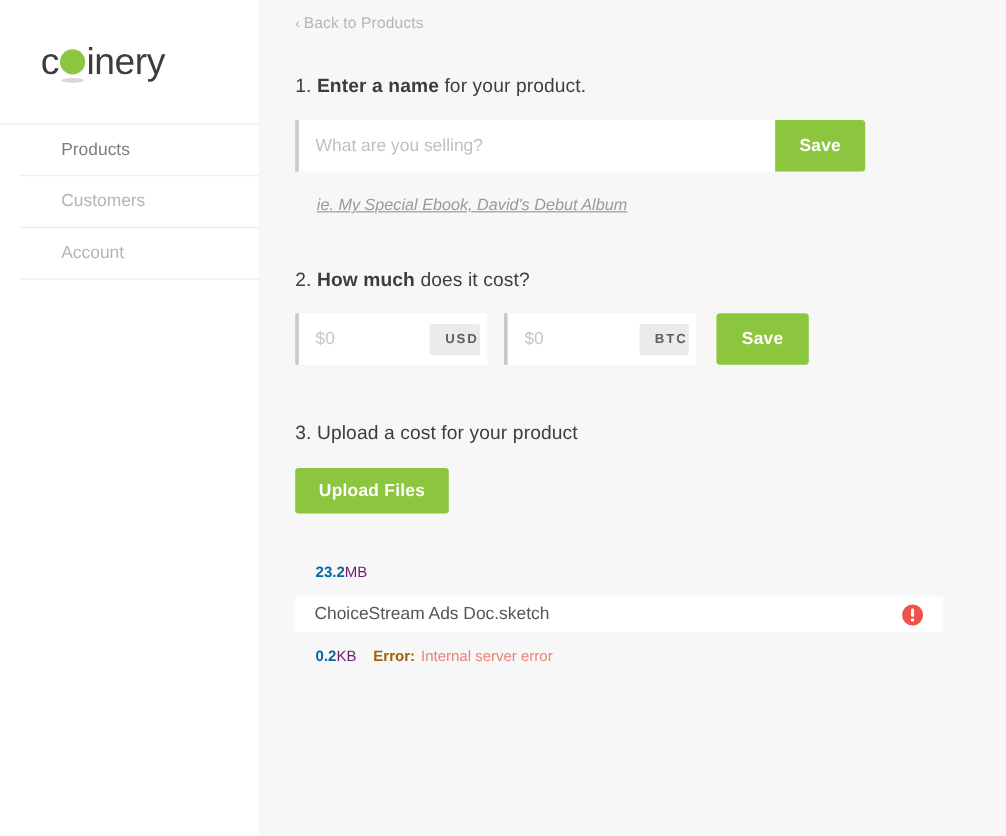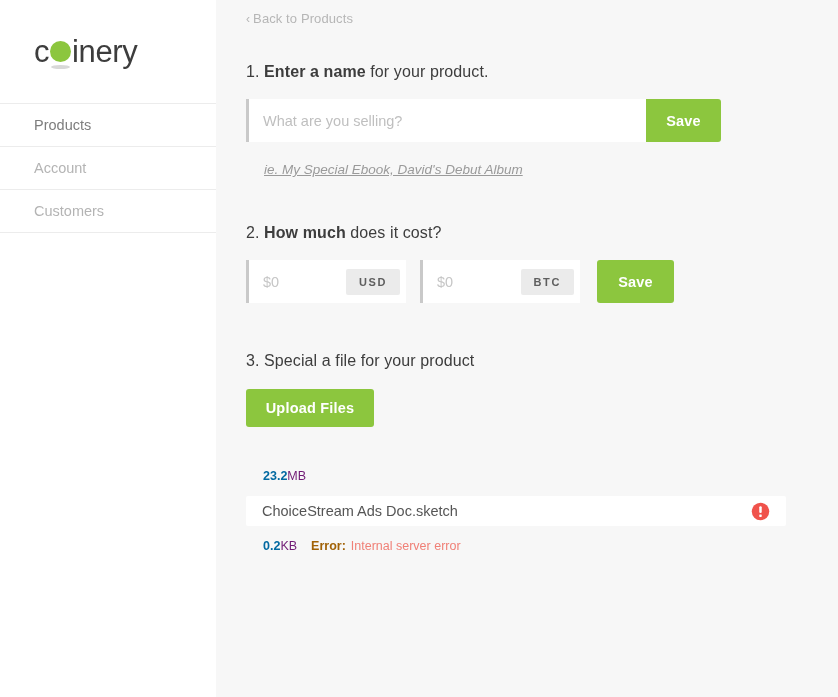--- a/index.html
+++ b/index.html
@@ -69,21 +69,21 @@
   .logo-dot .shadow {
     position: absolute;
     left: 1px;
     top: 24px;
     width: 19px;
     height: 4px;
     border-radius: 50%;
     background: #d8d8d8;
   }
 
-  .nav { border-top: 1px solid #ececec; }
+  .nav { border-top: 1px solid #ececec; padding-left: 17px; }
   .nav-item {
     display: block;
     height: 43px;
     line-height: 43px;
     padding-left: 34px;
     font-size: 14.5px;
     color: #b4b4b4;
     border-bottom: 1px solid #ececec;
     text-decoration: none;
     cursor: pointer;
@@ -206,21 +206,21 @@
     padding: 0 14px;
   }
   .price-field input::placeholder { color: #c6c6c6; }
   .unit {
     flex: 0 0 auto;
     background: #ebebeb;
     color: #5e5e5e;
     font-size: 11px;
     font-weight: 700;
     letter-spacing: 1.6px;
-    padding: 7px 13px 7px 13px;
+    padding: 7px 1px 7px 13px;
     margin-right: 6px;
     border-radius: 2px;
   }
   .price-gap { width: 14px; }
   .price-row .btn-green {
     width: 77px;
     height: 43px;
     margin-left: 17px;
     border-radius: 3px;
   }
@@ -292,22 +292,22 @@
           <span class="logo-dot">
             <span class="ball"></span>
             <span class="shadow"></span>
           </span>
           <span class="part">inery</span>
       </span>
     </div>
 
     <nav class="nav">
       <a class="nav-item active" href="#">Products</a>
+      <a class="nav-item" href="#">Customers</a>
       <a class="nav-item" href="#">Account</a>
-      <a class="nav-item" href="#">Customers</a>
     </nav>
 
   </aside>
 
   <main class="main">
 
     <a class="back-link" href="#">
       <span class="chev">‹</span><span>Back to Products</span>
     </a>
 
@@ -347,21 +347,21 @@
         <input type="text" placeholder="$0" style="">
         <span class="unit">BTC</span>
       </div>
 
       <button class="btn-green">Save</button>
     </div>
 
     
     <h2 class="step-title s3-title">
       <span>3.</span>
-      <span>Special a file for your product</span>
+      <span>Upload a cost for your product</span>
     </h2>
 
     <button class="btn-green upload-btn">Upload Files</button>
 
     <div class="file-list">
 
       <div class="file-block">
         <div class="file-meta">
           <span class="size-num">23.2</span>
             <span class="size-unit">MB</span>

